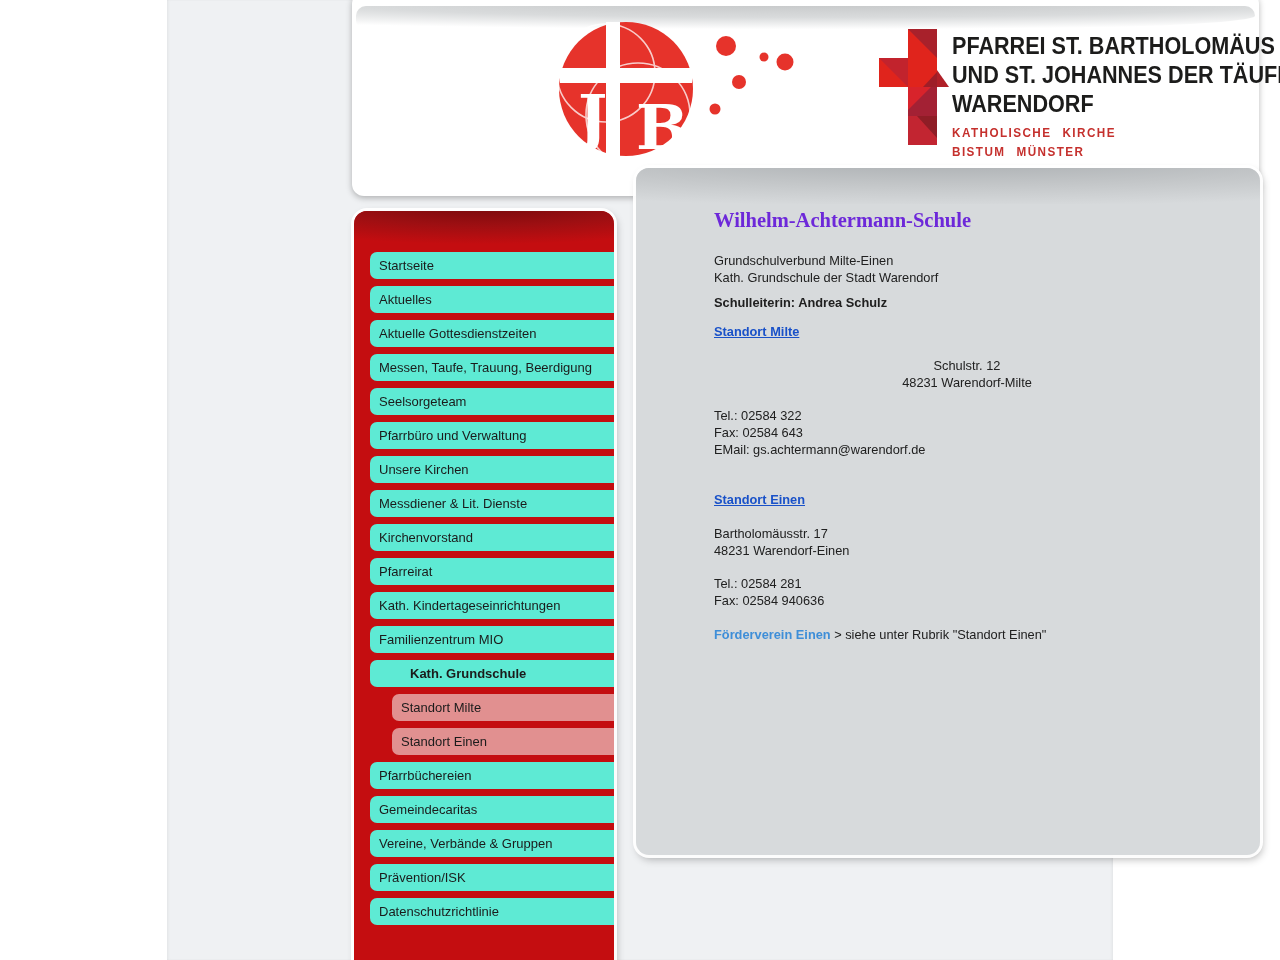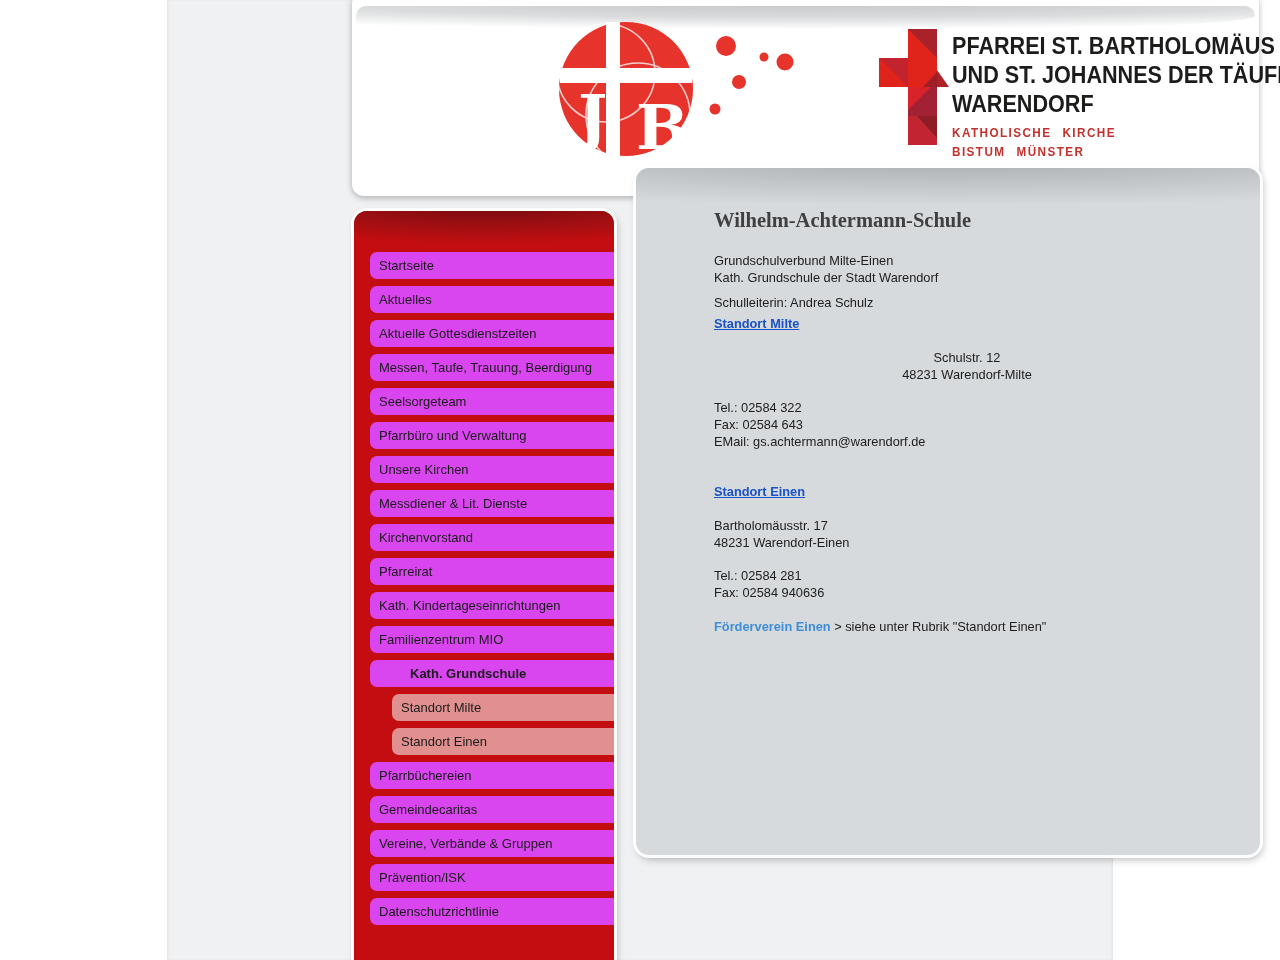--- a/index.html
+++ b/index.html
@@ -39,42 +39,42 @@
     box-shadow: 0 0 0 3px rgba(255,255,255,.95), 2px 3px 9px rgba(0,0,0,.3);
     overflow:hidden;
   }
   .side-shade {
     position:absolute; top:0; left:0; right:0; height:34px;
     background: radial-gradient(ellipse 130% 150% at 50% -30%, #6e080a 0%, #9d0f12 48%, rgba(196,13,16,0) 85%);
   }
   .menu { position:absolute; top:41px; left:0; right:0; }
   .menu-item {
     margin:0 0 7px 16px; height:27px; line-height:27px;
-    background:#d946ef; border-radius:7px 0 0 7px;
+    background:#5eead4; border-radius:7px 0 0 7px;
     font-size:13px; color:#1b1b1b; padding-left:9px;
     white-space:nowrap; overflow:hidden; cursor:pointer;
   }
   .menu-item.sub { margin-left:38px; background:#e19090; border-radius:7px 0 0 7px; }
   .menu-item.active { font-weight:700;padding-left:40px; }
 
   
   .panel {
     position:absolute; left:469px; top:168px; width:624px; height:687px;
     background:#d7dadc; border-radius:13px;
     box-shadow: 0 0 0 3px rgba(255,255,255,.95), 2px 4px 9px rgba(0,0,0,.3);
     overflow:hidden;
   }
   .panel-shade {
     position:absolute; top:0; left:0; right:0; height:36px;
     background: radial-gradient(ellipse 130% 160% at 50% -30%, #a8acaf 0%, #c3c6c8 48%, rgba(215,218,220,0) 85%);
   }
   .panel-inner { position:relative; padding:40px 40px 0 78px; color:#202020; font-size:12.8px; line-height:17px; }
-  .panel-title { font-family:"Liberation Serif", serif; font-weight:700; font-size:20.5px; line-height:24px; color:#404040; margin:0 0 20px; }
+  .panel-title { font-family:"Liberation Serif", serif; font-weight:700; font-size:20.5px; line-height:24px; color:#6d28d9; margin:0 0 20px; }
   .blk-intro     { margin-bottom:8px; }
-  .blk-principal { margin-bottom:4px; }
+  .blk-principal { margin-bottom:12px;font-weight:bold; }
   .blk-link1     { margin-bottom:17px; }
   .blk-addr      { margin-bottom:16px;text-align:center; }
   .blk-contact   { margin-bottom:33px; }
   .blk-link2     { margin-bottom:17px; }
   .blk-addr2     { margin-bottom:16px; }
   .blk-contact2  { margin-bottom:17px; }
   a.link-dark  { color:#1951c8; font-weight:700; text-decoration:underline; cursor:pointer; }
   a.link-light { color:#3e8ed8; font-weight:700; cursor:pointer; }
 </style>
 </head>

